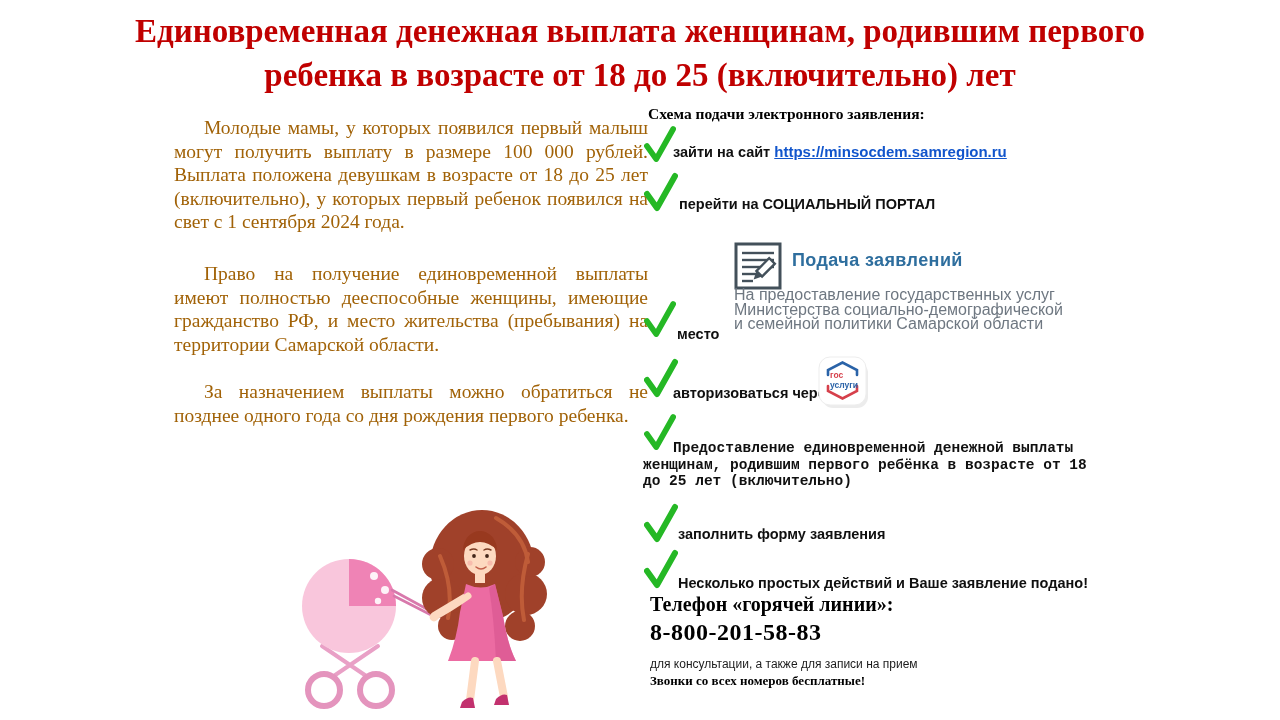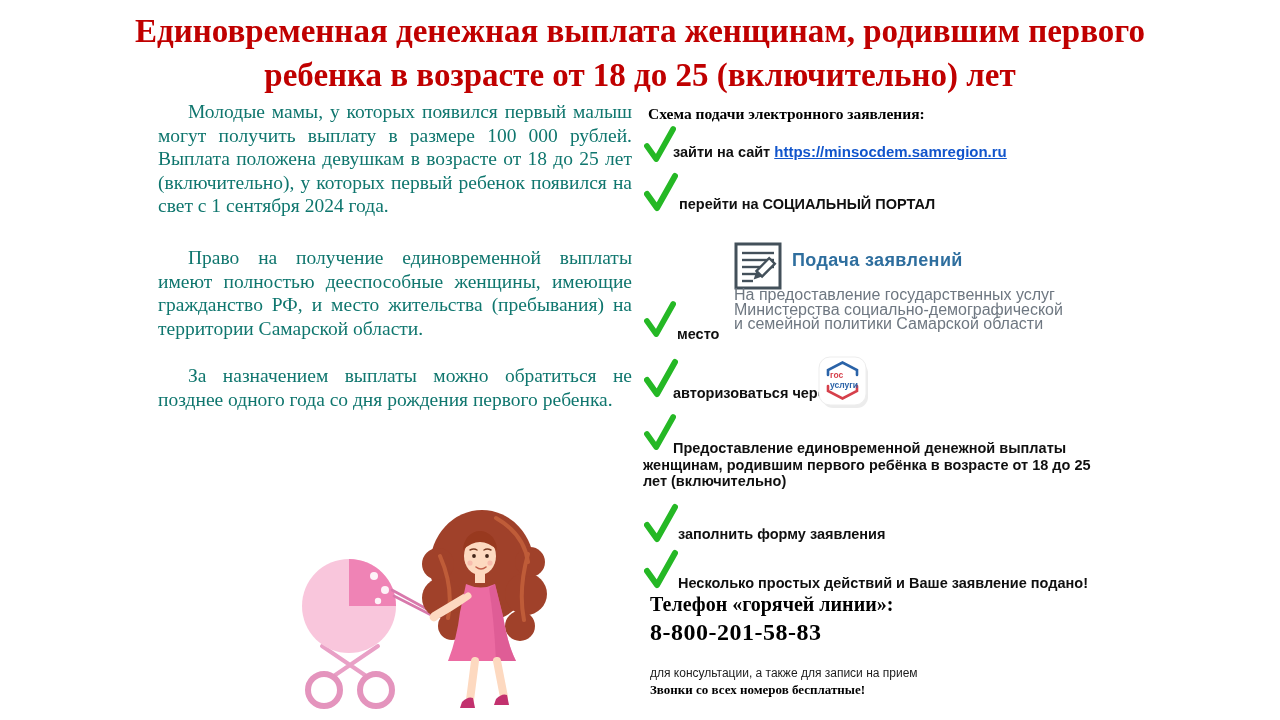--- a/index.html
+++ b/index.html
@@ -4,22 +4,22 @@
 <style>
   html,body{margin:0;padding:0;}
   body{background:#fff;}
   .page{position:relative;width:1280px;height:720px;background:#ffffff;overflow:hidden;
         font-family:"Liberation Serif",serif;}
   
   .title{position:absolute;top:10px;left:125px;width:1030px;margin:0;text-align:center;
          color:#c00000;font-family:"Liberation Serif",serif;font-weight:bold;
          font-size:33px;line-height:1.32;}
   
-  .para{position:absolute;left:158px;width:474px;margin:0;text-align:justify;
-        text-indent:30px;font-size:19.5px;line-height:23.5px;color:#0f766e;}
+  .para{position:absolute;left:158px;width:474px;margin:16px;text-align:justify;
+        text-indent:30px;font-size:19.5px;line-height:23.5px;color:#a16207;}
   .p1{top:100px}.p2{top:246px}.p3{top:364px}.p4{top:457px}
   
   .rc-heading{position:absolute;left:648px;top:105px;margin:0;
               font:bold 15.5px "Liberation Serif",serif;color:#000;}
   .chk{position:absolute;width:32px;height:40px;}
   .c1{left:644px;top:125px;}
   .c2{left:644px;top:171px;width:34px;height:44px;}
   .c3{left:644px;top:300px;}
   .c4{left:644px;top:357px;width:34px;height:44px;}
   .c5{left:644px;top:413px;}
@@ -28,33 +28,33 @@
   .lbl{position:absolute;font-family:"Liberation Sans",sans-serif;font-weight:bold;
        font-size:14.5px;color:#101010;white-space:nowrap;}
   .l1{left:673px;top:143px;}
   .l2{left:679px;top:196px;}
   .l3{left:677px;top:326px;}
   .l4{left:673px;top:385px;}
   .l6{left:678px;top:526px;}
   .l7{left:678px;top:575px;}
   .link{color:#1155cc;text-decoration:underline;font-size:15px;cursor:pointer;}
   .step5{position:absolute;left:643px;top:440px;width:458px;margin:0;
-         font-family:Liberation Sans, sans-serif;font-weight:bold;font-size:14.5px;
+         font-family:Liberation Mono, monospace;font-weight:bold;font-size:14.5px;
          line-height:16.5px;text-indent:30px;color:#101010;}
   .card-icon{position:absolute;left:733px;top:241px;width:50px;height:50px;}
   .card-title{position:absolute;left:792px;top:250px;margin:0;white-space:nowrap;
               font-family:"Liberation Sans",sans-serif;font-weight:bold;font-size:18px;
               letter-spacing:0.4px;color:#2e6e9e;}
   .card-sub{position:absolute;left:734px;top:288px;font-family:"Liberation Sans",sans-serif;
             font-size:16px;line-height:14.5px;color:#6e7781;}
   .gosu{position:absolute;left:818px;top:354px;width:52px;height:56px;}
   .hotline{position:absolute;left:650px;top:593px;width:418px;text-align:left;color:#000;}
   .hl-title{margin:0;font:bold 20px "Liberation Serif",serif;}
   .hl-phone{margin:3px 0 0;font:bold 24px "Liberation Serif",serif;letter-spacing:0.5px;}
-  .hl-note{margin:20px 0 0;font-family:"Liberation Sans",sans-serif;font-size:12px;color:#1c1c1c;}
+  .hl-note{margin:11px 0 0;font-family:"Liberation Sans",sans-serif;font-size:12px;color:#1c1c1c;}
   .hl-free{margin:2px 0 0;font:bold 13px "Liberation Serif",serif;}
   .illus{position:absolute;left:282px;top:498px;width:315px;height:220px;}
 </style>
 </head>
 <body>
 
 <div class="page">
 
   <h1 class="title">Единовременная денежная выплата женщинам, родившим первого ребенка в возрасте от 18 до 25 (включительно) лет</h1>
 

